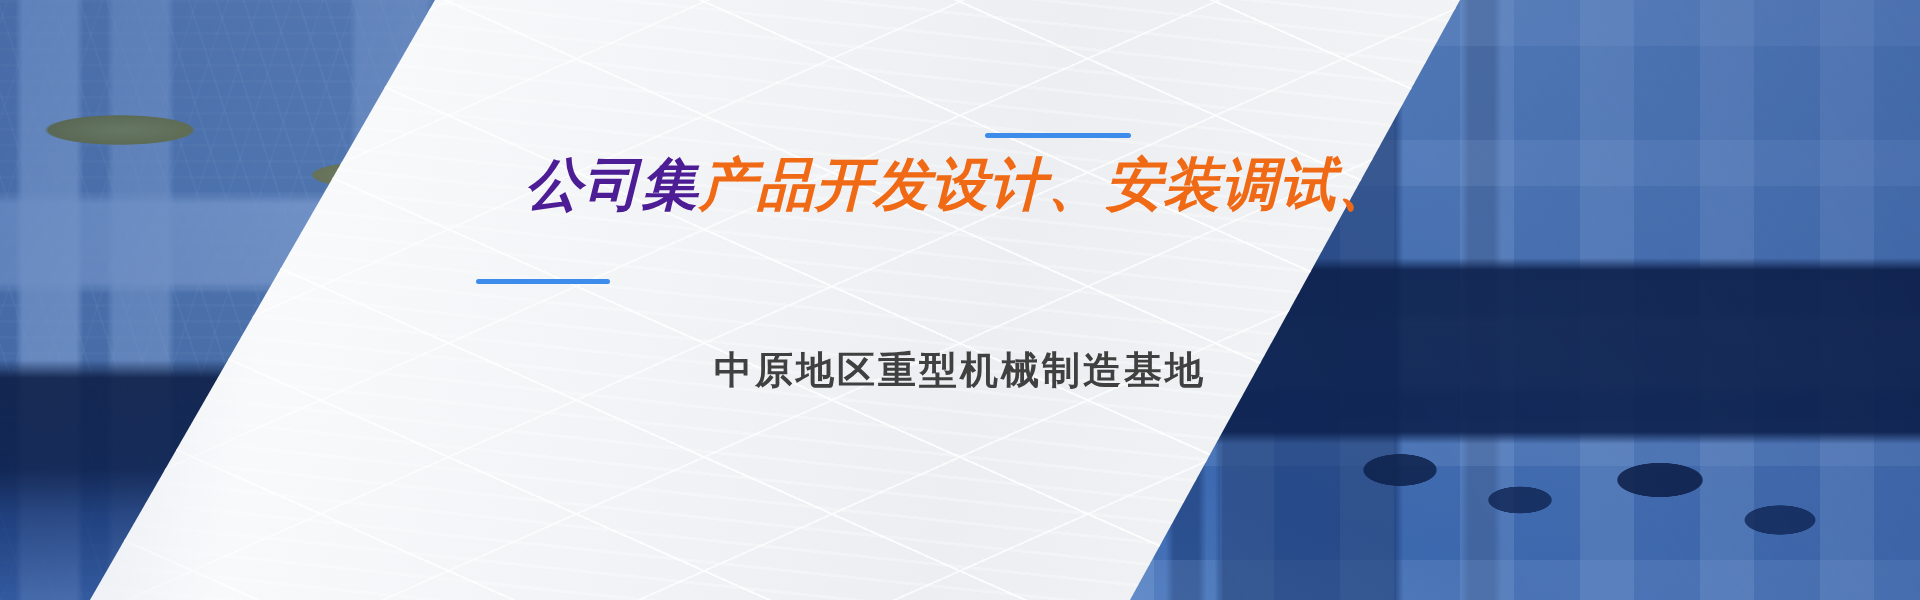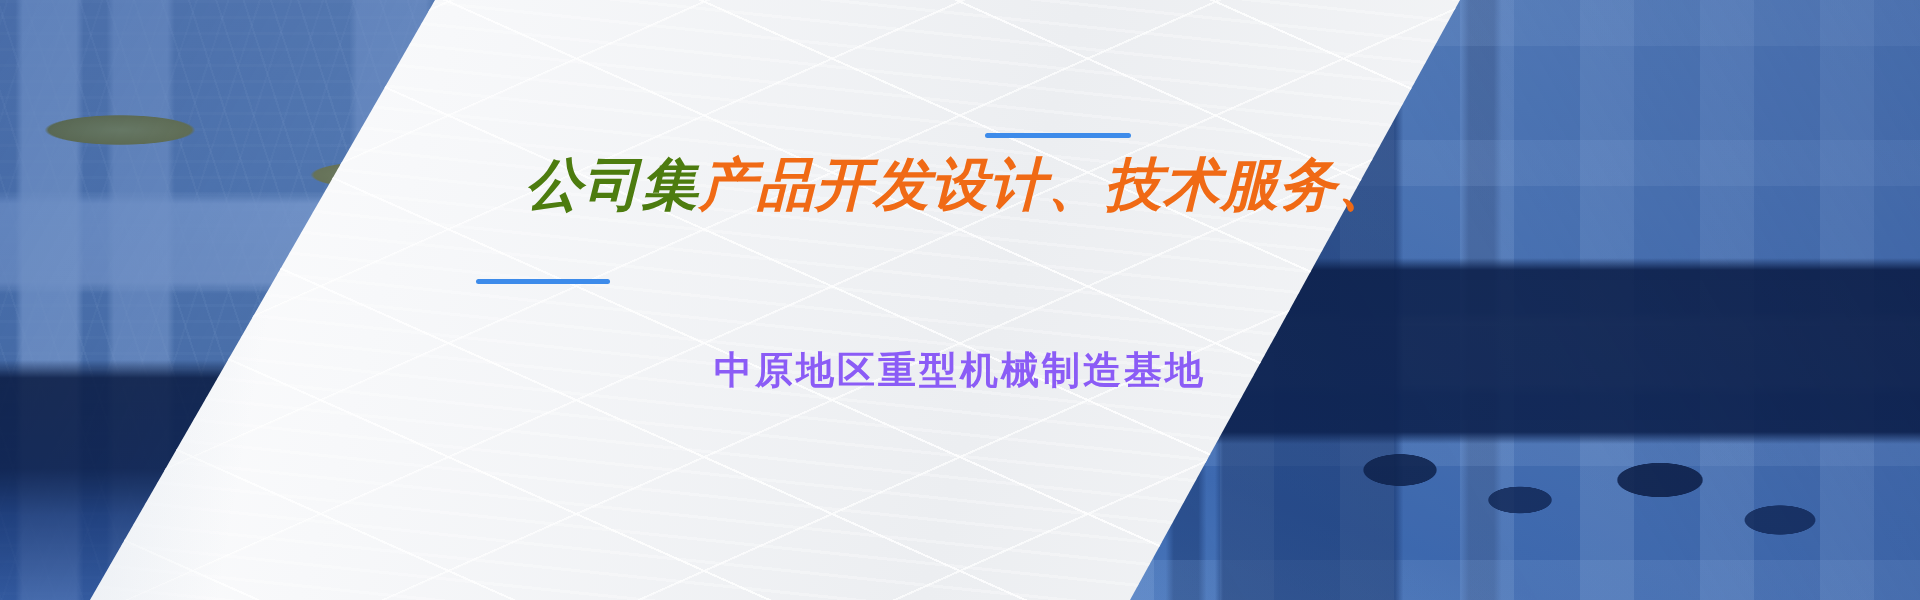--- a/index.html
+++ b/index.html
@@ -160,33 +160,33 @@
     font-weight: 900;
     font-style: italic;
     font-size: 57px;
     line-height: 72px;
     letter-spacing: 1px;
     white-space: nowrap;
   }
   .headline.l1 { top: 148px; }
   .headline.l2 { top: 213px; }
 
-  .ink-navy   { color: #4d7c0f; }
+  .ink-navy   { color: #4c1d95; }
   .ink-orange { color: #f06a15; }
 
   .subtitle {
     position: absolute;
     left: 0;
     width: 1920px;
     top: 345px;
     text-align: center;
     font-size: 38px;
     font-weight: 700;
     letter-spacing: 3px;
-    color: #8b5cf6;
+    color: #404040;
     white-space: nowrap;
   }
 </style>
 </head>
 <body>
 
 <div class="banner">
 
   <div class="photo photo-left">
     <div class="scene"></div>
@@ -201,21 +201,21 @@
   <div class="center-panel"></div>
   <div class="lattice"></div>
   <div class="lattice-soft"></div>
   <div class="panel-shade"></div>
 
   <div class="content">
 
     <div class="rule rule-top"></div>
 
     <div class="headline l1">
-      <span class="ink-navy">公司集</span><span class="ink-orange">产品开发设计、技术服务、</span>
+      <span class="ink-navy">公司集</span><span class="ink-orange">产品开发设计、安装调试、</span>
     </div>
 
 
     <div class="rule rule-bottom"></div>
 
     <div class="subtitle">中原地区重型机械制造基地</div>
 
   </div>
 </div>
 

